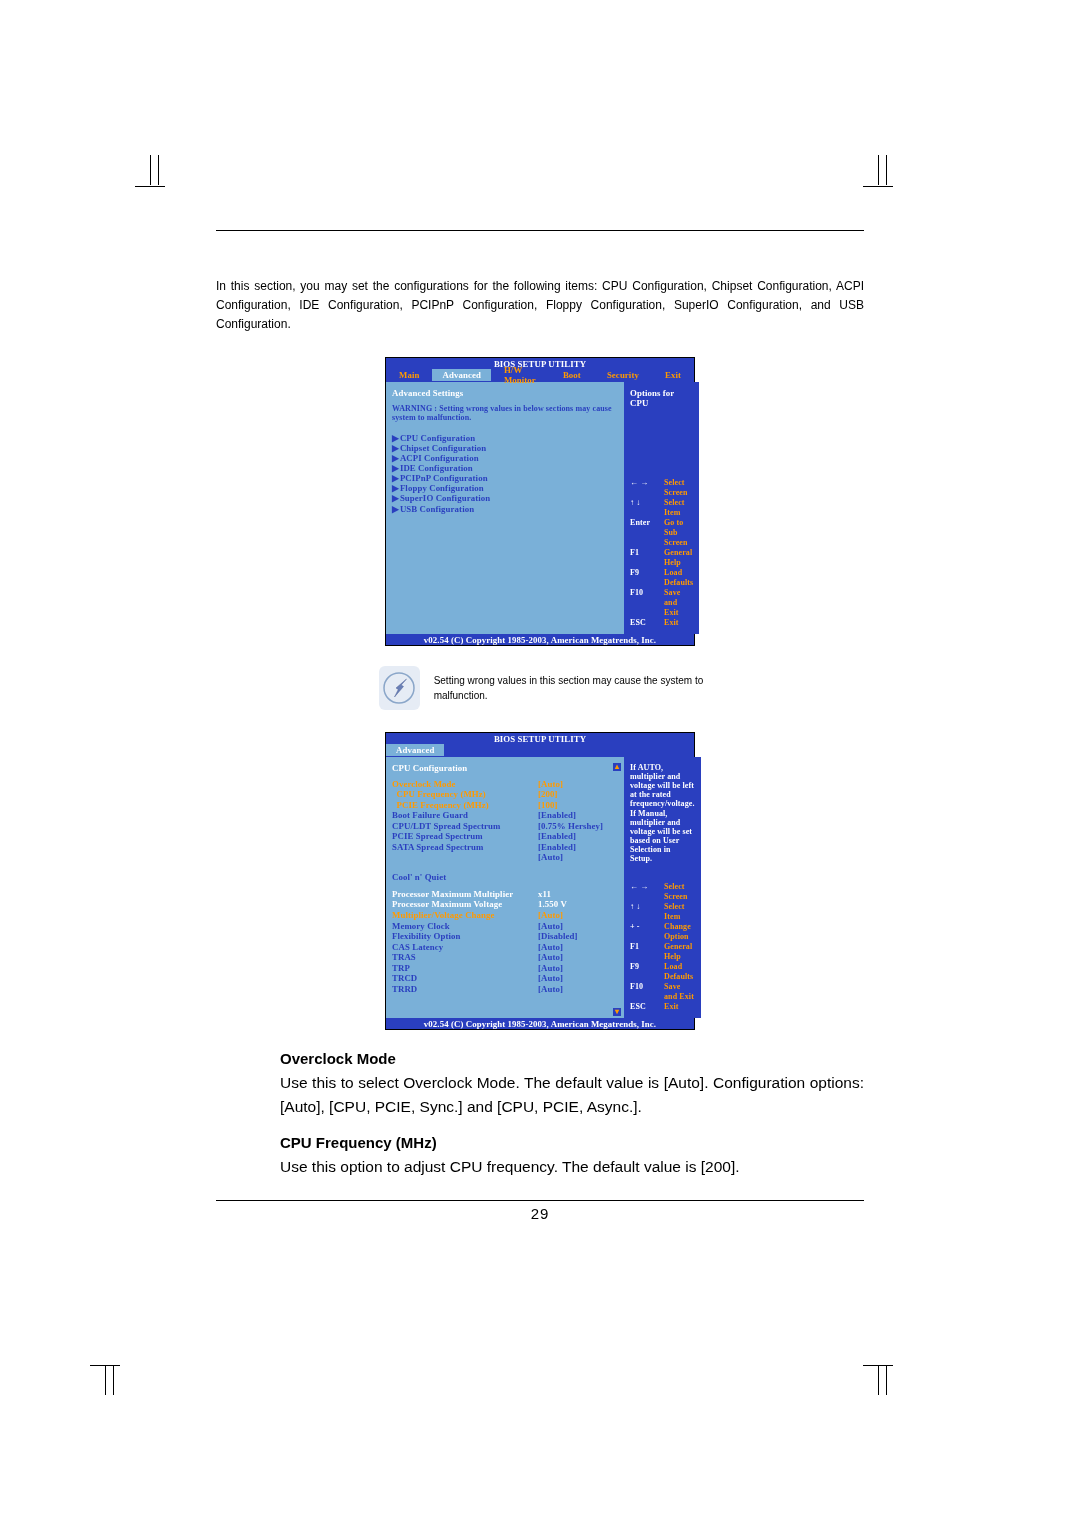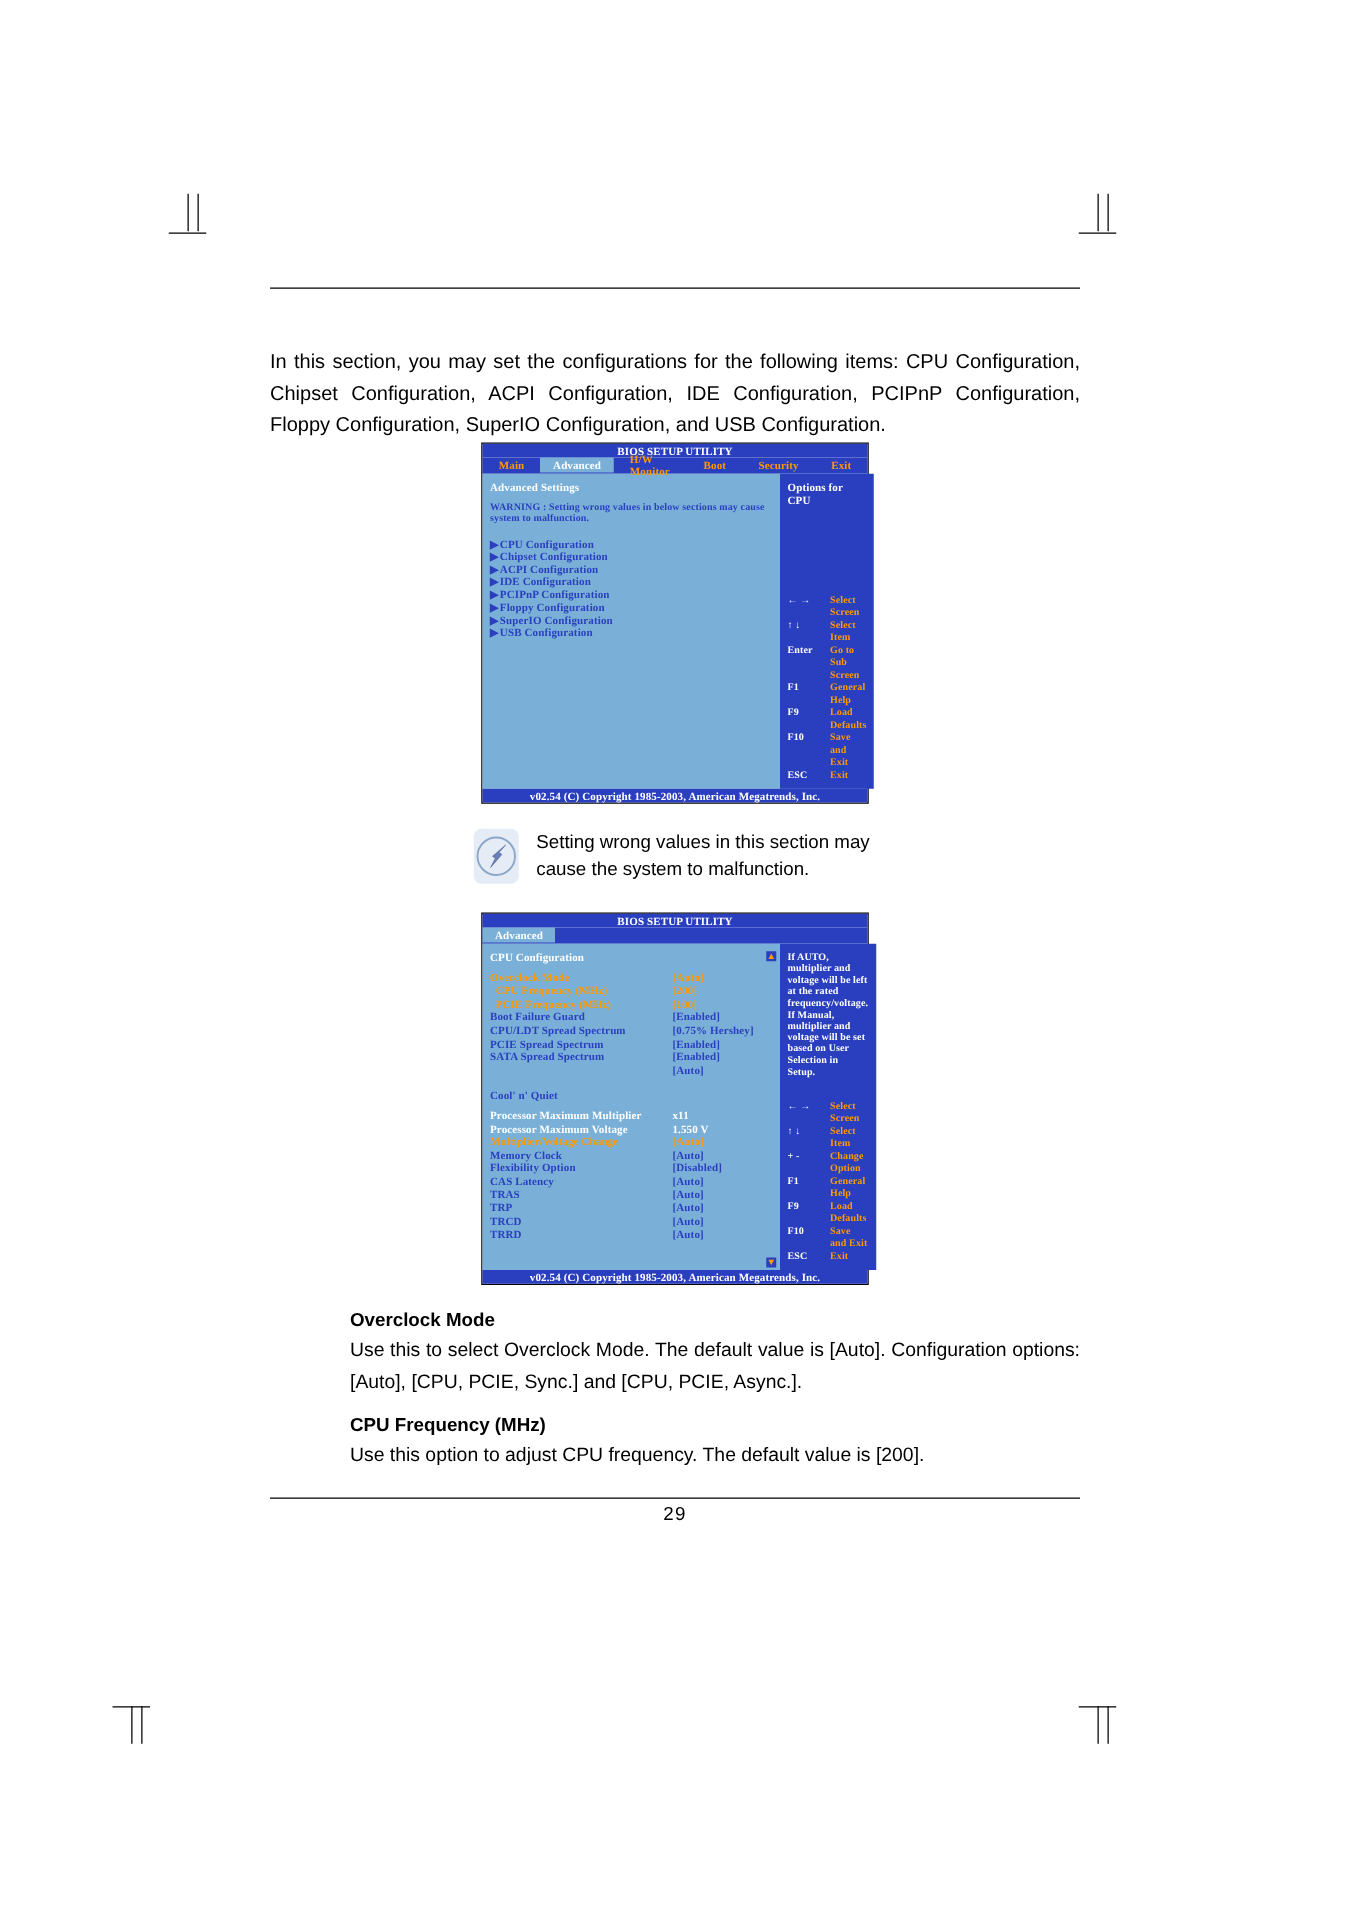--- a/index.html
+++ b/index.html
@@ -29,21 +29,21 @@
   .page {
     position: absolute;
     left: 216px;
     top: 230px;
     width: 648px;
   }
   hr.top-rule { border: none; border-top: 1px solid #000; margin-bottom: 46px; }
   hr.bot-rule { border: none; border-top: 1px solid #000; margin-top: 20px; }
 
   h2 { font-size: 20px; font-weight: bold; margin-bottom: 10px; display: flex; gap: 14px; }
-  .para { font-size: 16px; line-height: 1.6; text-align: justify; }
+  .para { font-size: 12px; line-height: 1.6; margin-bottom: 22px; text-align: justify; }
   h3 { font-size: 19px; font-weight: bold; margin-bottom: 10px; margin-top: 24px; }
   h3 .num { margin-right: 6px; }
   .sub-h { font-size: 15px; font-weight: bold; margin-top: 14px; }
   .sub-p { font-size: 15.5px; line-height: 1.6; margin-top: 4px; text-align: justify; }
 
   
   .bios {
     width: 310px;
     margin: 0 auto 20px;
     font-family: "Times New Roman", serif;
@@ -111,21 +111,21 @@
   
   .note-box {
     display: flex; align-items: center; gap: 14px;
     width: 390px; margin: 0 auto 22px; padding-left: 34px;
   }
   .note-icon {
     width: 44px; height: 44px; border-radius: 6px;
     background: #e6ecf5; display: flex; align-items: center; justify-content: center;
   }
   .note-icon svg { width: 36px; height: 36px; }
-  .note-text { font-size: 15px; line-height: 1.5; }
+  .note-text { font-size: 10px; line-height: 1.5; }
 
   .indent { padding-left: 64px; }
 
   .pagenum { text-align: center; font-size: 15px; letter-spacing: 1px; margin-top: 4px; }
 </style>
 </head>
 <body>
 
 <div class="crop crop-tl-h"></div>
 <div class="crop crop-tl-v"></div>

